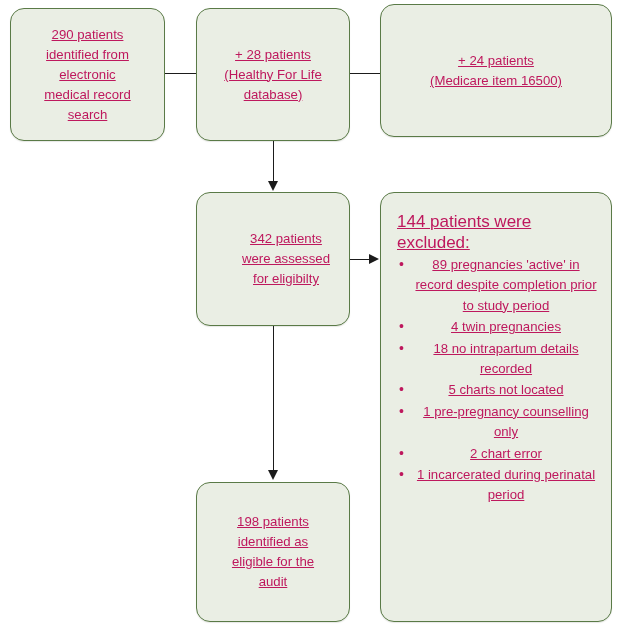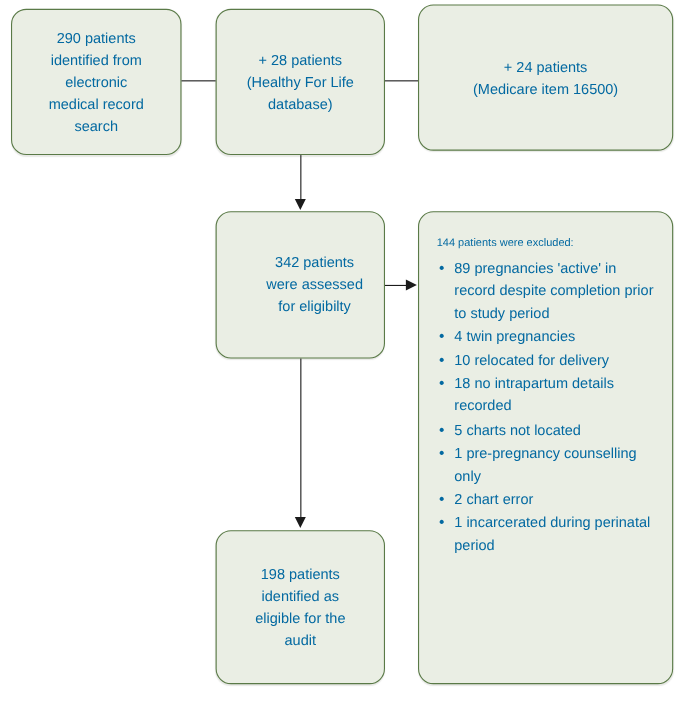--- a/index.html
+++ b/index.html
@@ -23,46 +23,48 @@
     box-sizing: border-box;
     background: #eaeee4;
     border: 1.6px solid #5a7a47;
     border-radius: 14px;
     display: flex;
     align-items: center;
     justify-content: center;
     text-align: center;
     font-size: 13.2px;
     line-height: 20px;
-    color: #0369a1;
+    color: #be185d;
     padding: 4px 8px;
     box-shadow: 0 1px 1px rgba(120,130,110,0.18);
+    text-decoration: underline;
   }
   .node .node-text {
     white-space: pre-line;
     display: block;
     width: 100%;
   }
   .node-exclusions {
     align-items: flex-start;
     justify-content: flex-start;
     text-align: left;
     padding: 18px 12px 14px 16px;
   }
   .excl-head {
     display: block;
-    font-size: 10px;
+    font-size: 17px;
     line-height: 21px;
     margin-bottom: 2px;
   }
   ul.excl-list {
     list-style: none;
     margin: 0;
     padding: 0;
     width: 100%;
+    text-align: center;
   }
   ul.excl-list li {
     position: relative;
     padding-left: 16px;
     font-size: 13.2px;
     line-height: 20.4px;
     margin-bottom: 1px;
   }
   ul.excl-list li::before {
     content: "\2022";
@@ -129,21 +131,20 @@
 were assessed
 for eligibilty</span>
   </div>
 
   <div class="node node-exclusions" style="left:380px; top:192px; width:232px; height:430px;">
     <div style="width:100%;">
       <span class="excl-head">144 patients were excluded:</span>
       <ul class="excl-list">
         <li>89 pregnancies 'active' in record despite completion prior to study period</li>
         <li>4 twin pregnancies</li>
-        <li>10 relocated for delivery</li>
         <li>18 no intrapartum details recorded</li>
         <li>5 charts not located</li>
         <li>1 pre-pregnancy counselling only</li>
         <li>2 chart error</li>
         <li>1 incarcerated during perinatal period</li>
       </ul>
     </div>
   </div>
 
   <div class="node" style="left:196px; top:482px; width:154px; height:140px;">

